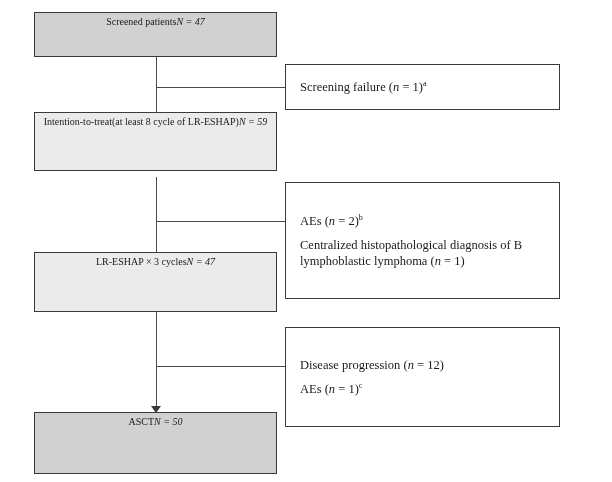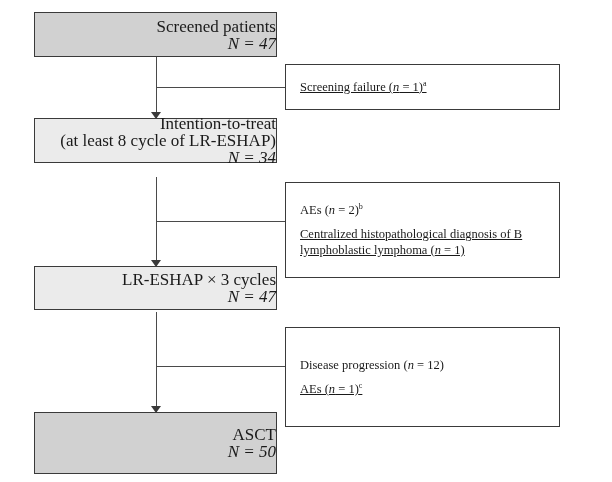--- a/index.html
+++ b/index.html
@@ -17,25 +17,25 @@
   }
 
   
   .main-box {
     position: absolute;
     left: 34px;
     width: 243px;
     box-sizing: border-box;
     border: 1px solid #3a3a3a;
     display: flex;
-    flex-direction: column;
-    align-items: flex-end;
+    flex-direction: row;
+    align-items: flex-start;
     justify-content: center;
     text-align: center;
-    font-size: 17px;
+    font-size: 10px;
     line-height: 17px;
     color: #1a1a1a;
     z-index: 3;
   }
   .main-box.dark  { background: #d1d1d1; }
   .main-box.light { background: #ebebeb; }
 
   .main-box .line { white-space: nowrap; }
   .main-box .count { font-style: italic; }
 
@@ -51,21 +51,21 @@
     flex-direction: column;
     justify-content: center;
     padding: 6px 0 6px 14px;
     font-size: 12.5px;
     line-height: 16px;
     color: #1a1a1a;
     z-index: 3;
   }
   .side-box .entry { margin: 4px 0; }
   .side-box .entry:first-child { margin-top: 0; }
-  .side-box .entry:last-child  { margin-bottom: 0; text-decoration: underline; }
+  .side-box .entry:last-child  { margin-bottom: 0; }
 
   
   .ital { font-style: italic; }
   sup {
     font-size: 8px;
     vertical-align: super;
     line-height: 0;
   }
 
   
@@ -109,41 +109,41 @@
 
   <div class="v-line" style="top:312px; height:100px;"></div>
   <div class="h-line" style="top:366px; width:129px;"></div>
   <div class="arrow-head" style="top:406px;"></div>
 
   <div class="main-box dark" style="top:12px; height:45px;">
     <div class="line">Screened patients</div>
     <div class="line count"><span class="ital">N = 47</span></div>
   </div>
 
-  <div class="main-box light" style="top:118px; height:45px;">
+  <div class="main-box light" style="top:112px; height:59px;">
     <div class="line">Intention-to-treat</div>
     <div class="line">(at least 8 cycle of LR-ESHAP)</div>
-    <div class="line count"><span class="ital">N = 34</span></div>
+    <div class="line count"><span class="ital">N = 59</span></div>
   </div>
 
-  <div class="main-box light" style="top:266px; height:44px;">
+  <div class="main-box light" style="top:252px; height:60px;">
     <div class="line">LR-ESHAP × 3 cycles</div>
     <div class="line count"><span class="ital">N = 47</span></div>
   </div>
 
   <div class="main-box dark" style="top:412px; height:62px;">
     <div class="line">ASCT</div>
     <div class="line count"><span class="ital">N = 50</span></div>
   </div>
 
   <div class="side-box" style="top:64px; height:46px;">
     <div class="entry">Screening failure (<span class="ital">n</span> = 1)<sup>a</sup></div>
   </div>
 
-  <div class="side-box" style="top:182px; height:96px;">
+  <div class="side-box" style="top:182px; height:117px;">
     <div class="entry">AEs (<span class="ital">n</span> = 2)<sup>b</sup></div>
     <div class="entry">Centralized histopathological diagnosis of B lymphoblastic lymphoma (<span class="ital">n</span> = 1)</div>
   </div>
 
   <div class="side-box" style="top:327px; height:100px;">
     <div class="entry">Disease progression (<span class="ital">n</span> = 12)</div>
     <div class="entry">AEs (<span class="ital">n</span> = 1)<sup>c</sup></div>
   </div>
 
 </div>

